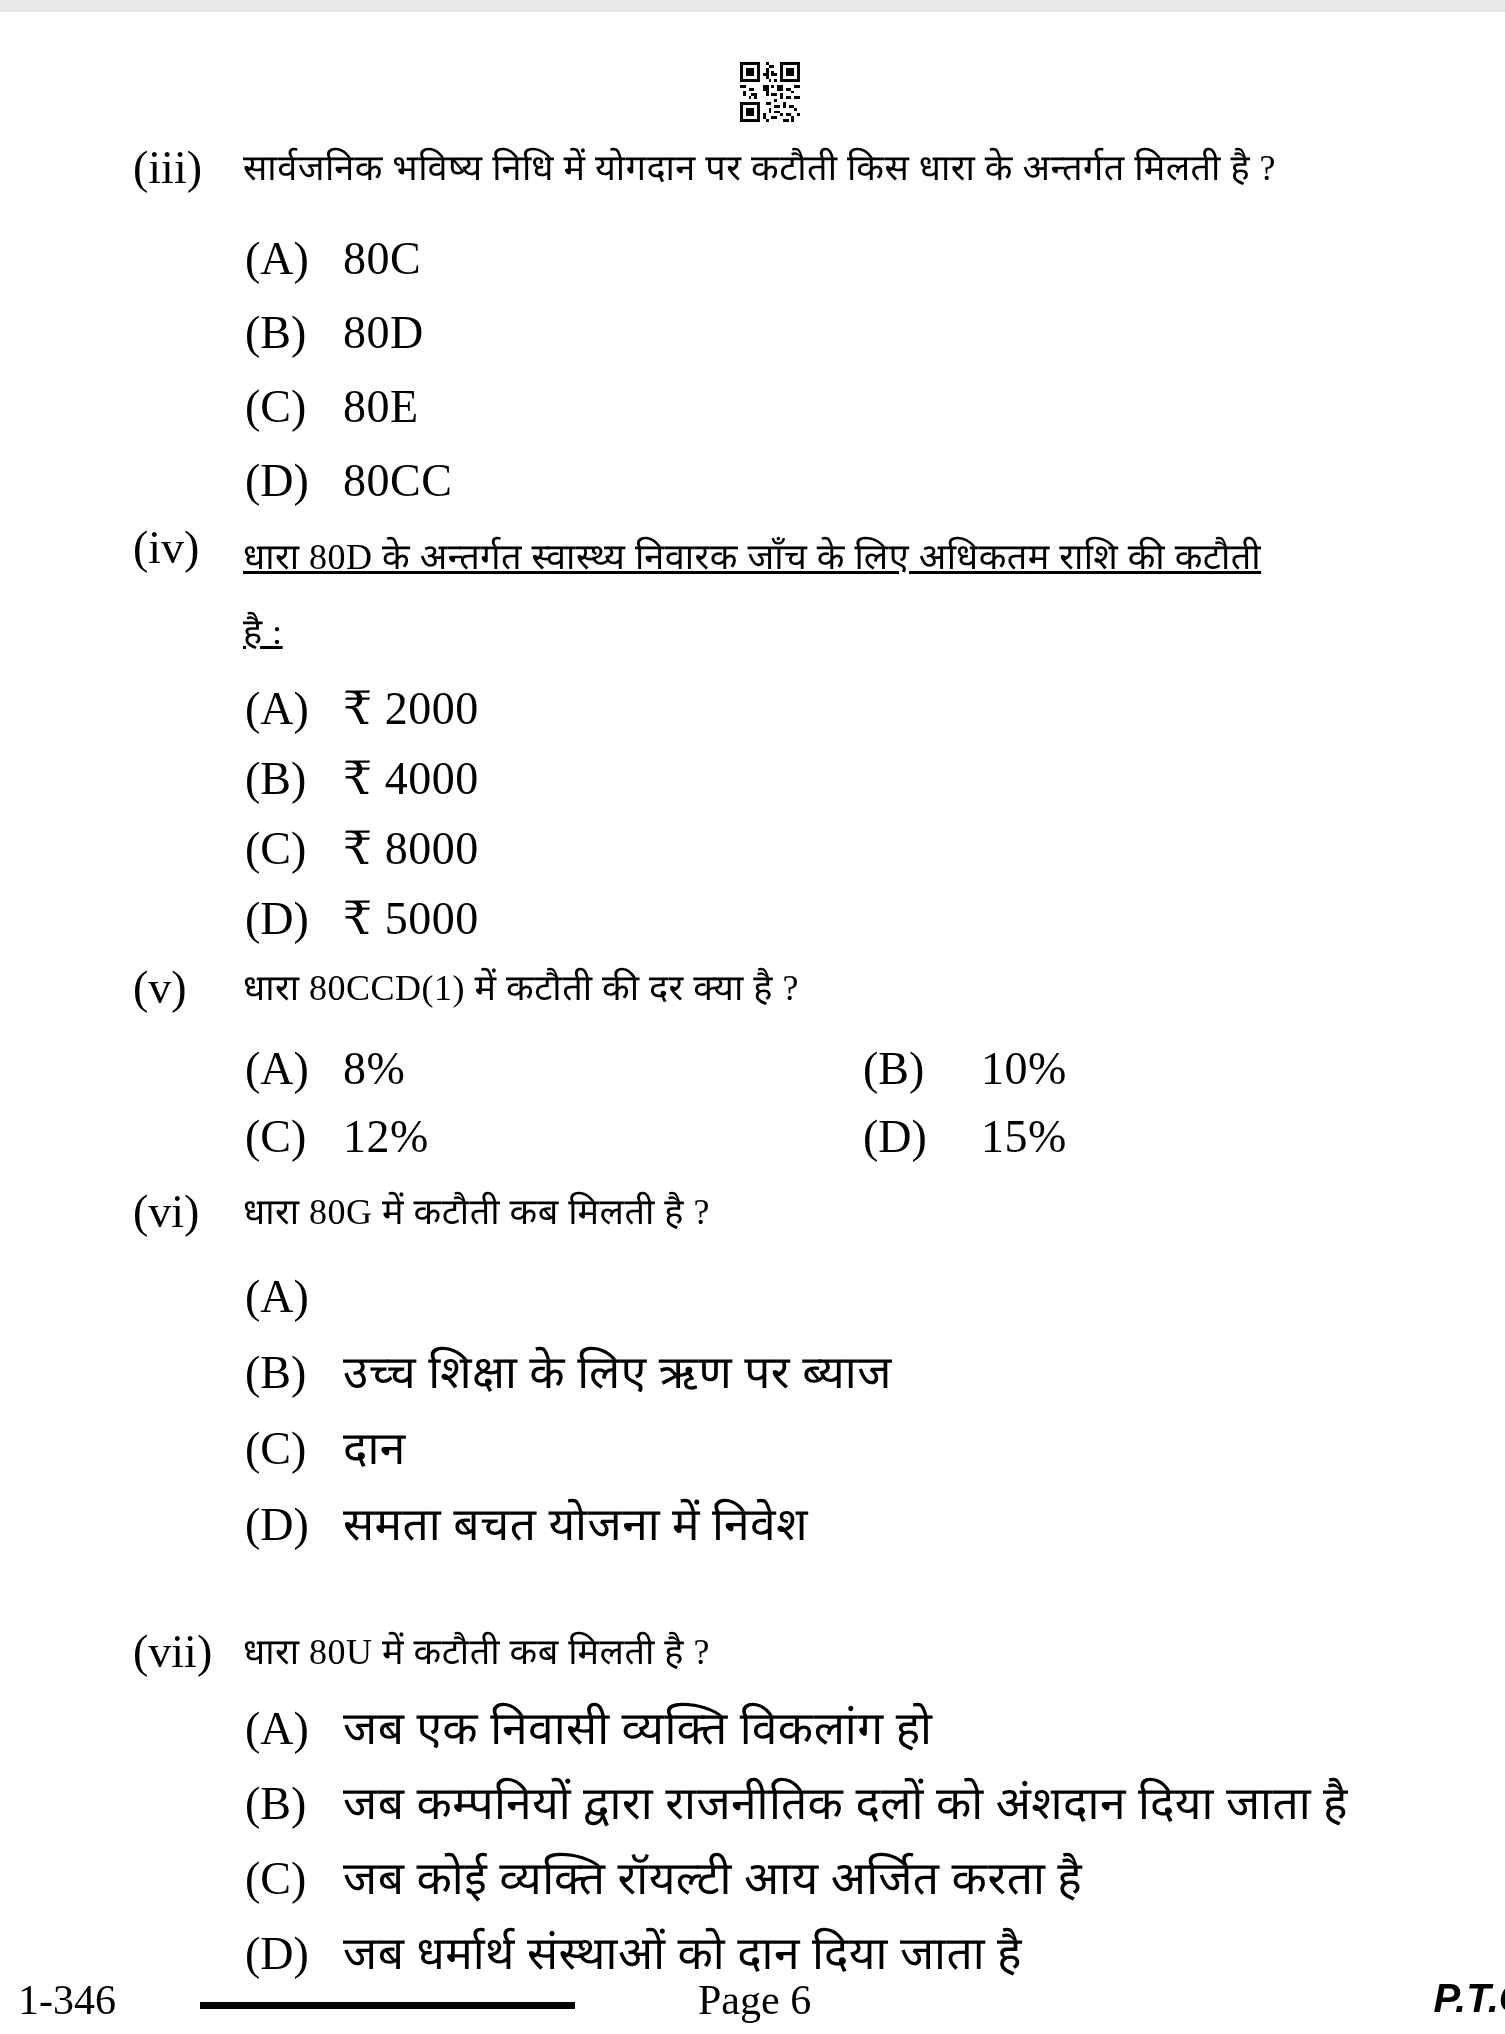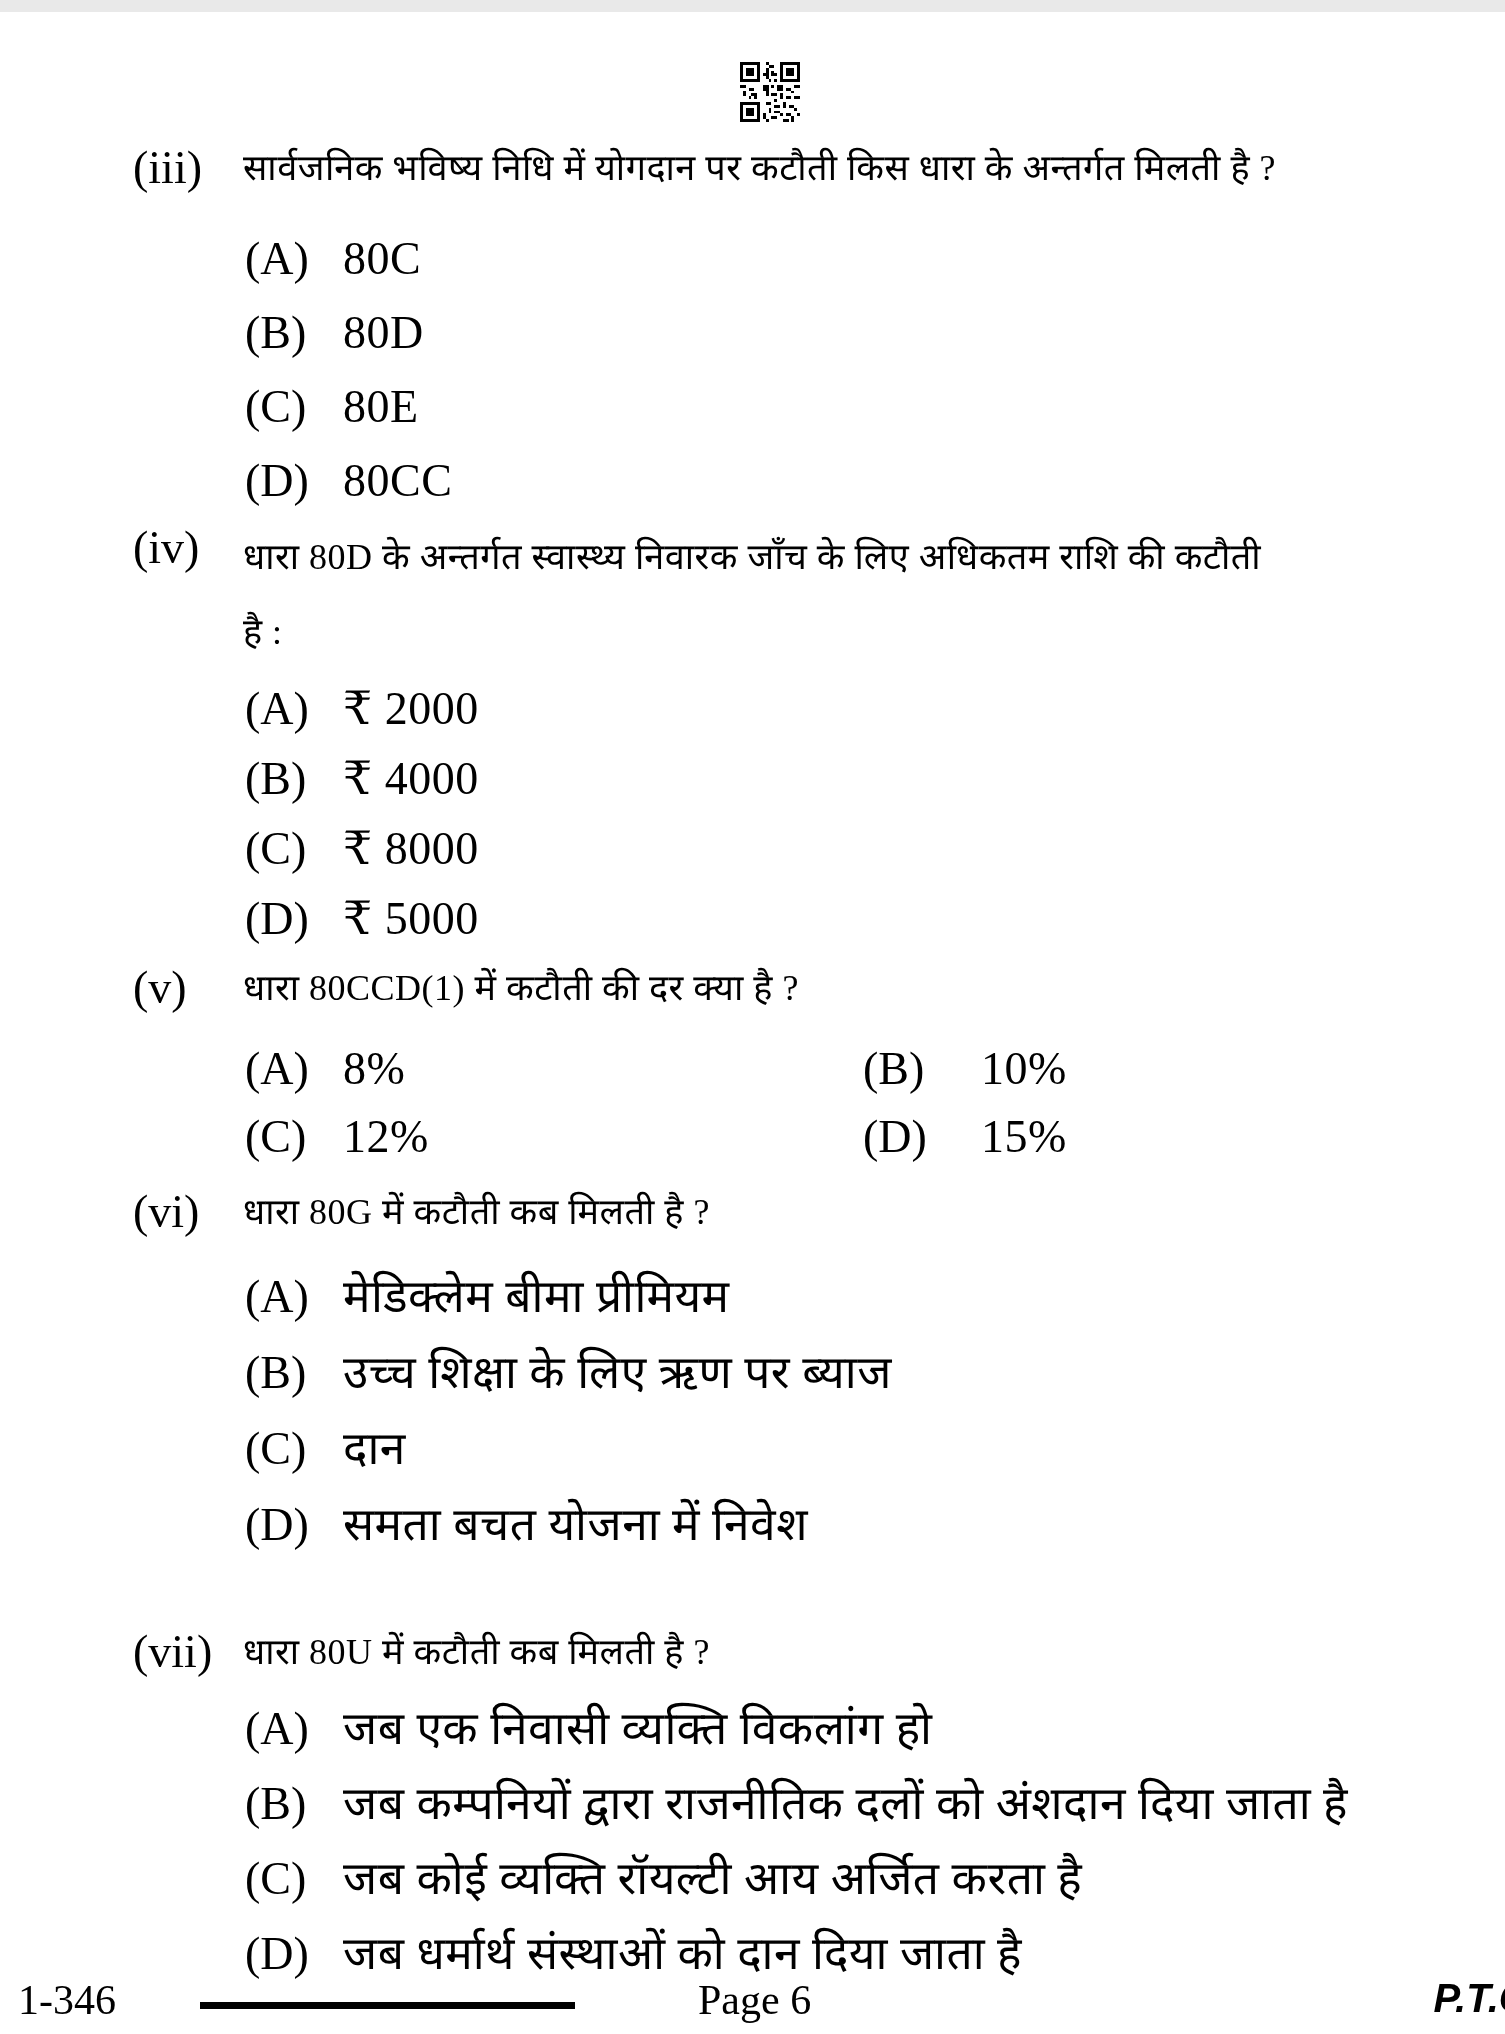--- a/index.html
+++ b/index.html
@@ -22,21 +22,21 @@
   .q-num{
     position:absolute;left:0;top:0;
     font-size:46px;line-height:56px;
   }
   .q-text{
     margin-left:110px;
     font-size:36px;line-height:56px;
     white-space:pre-line;
     letter-spacing:0.5px;
   }
-  .q4 .q-text{line-height:75px;}
+  .q4 .q-text{line-height:75px;text-decoration:underline;}
   .options{margin-left:112px;margin-top:40px;}
   .q4 .options{margin-top:16px;}
   .q5 .options{margin-top:30px;}
   .q6 .options{margin-top:34px;}
   .q7 .options{margin-top:26px;}
   .opt-row{display:flex;align-items:baseline;line-height:46px;margin-bottom:28px;}
   .q4 .opt-row{margin-bottom:24px;}
   .q6 .opt-row{margin-bottom:30px;}
   .q7 .opt-row{margin-bottom:29px;}
   .opt-letter{flex:0 0 98px;font-size:46px;}
@@ -185,21 +185,20 @@
         </div>
     </div>
   </section>
 
   <section class="question q6">
     <span class="q-num">(vi)</span>
     <div class="q-text">धारा 80G में कटौती कब मिलती है ?</div>
     <div class="options">
       <div class="opt-row">
           <span class="opt-letter">(A)</span>
-          <span class="opt-text">मेडिक्लेम बीमा प्रीमियम</span>
         </div>
       <div class="opt-row">
           <span class="opt-letter">(B)</span>
           <span class="opt-text">उच्च शिक्षा के लिए ऋण पर ब्याज</span>
         </div>
       <div class="opt-row">
           <span class="opt-letter">(C)</span>
           <span class="opt-text">दान</span>
         </div>
       <div class="opt-row">

